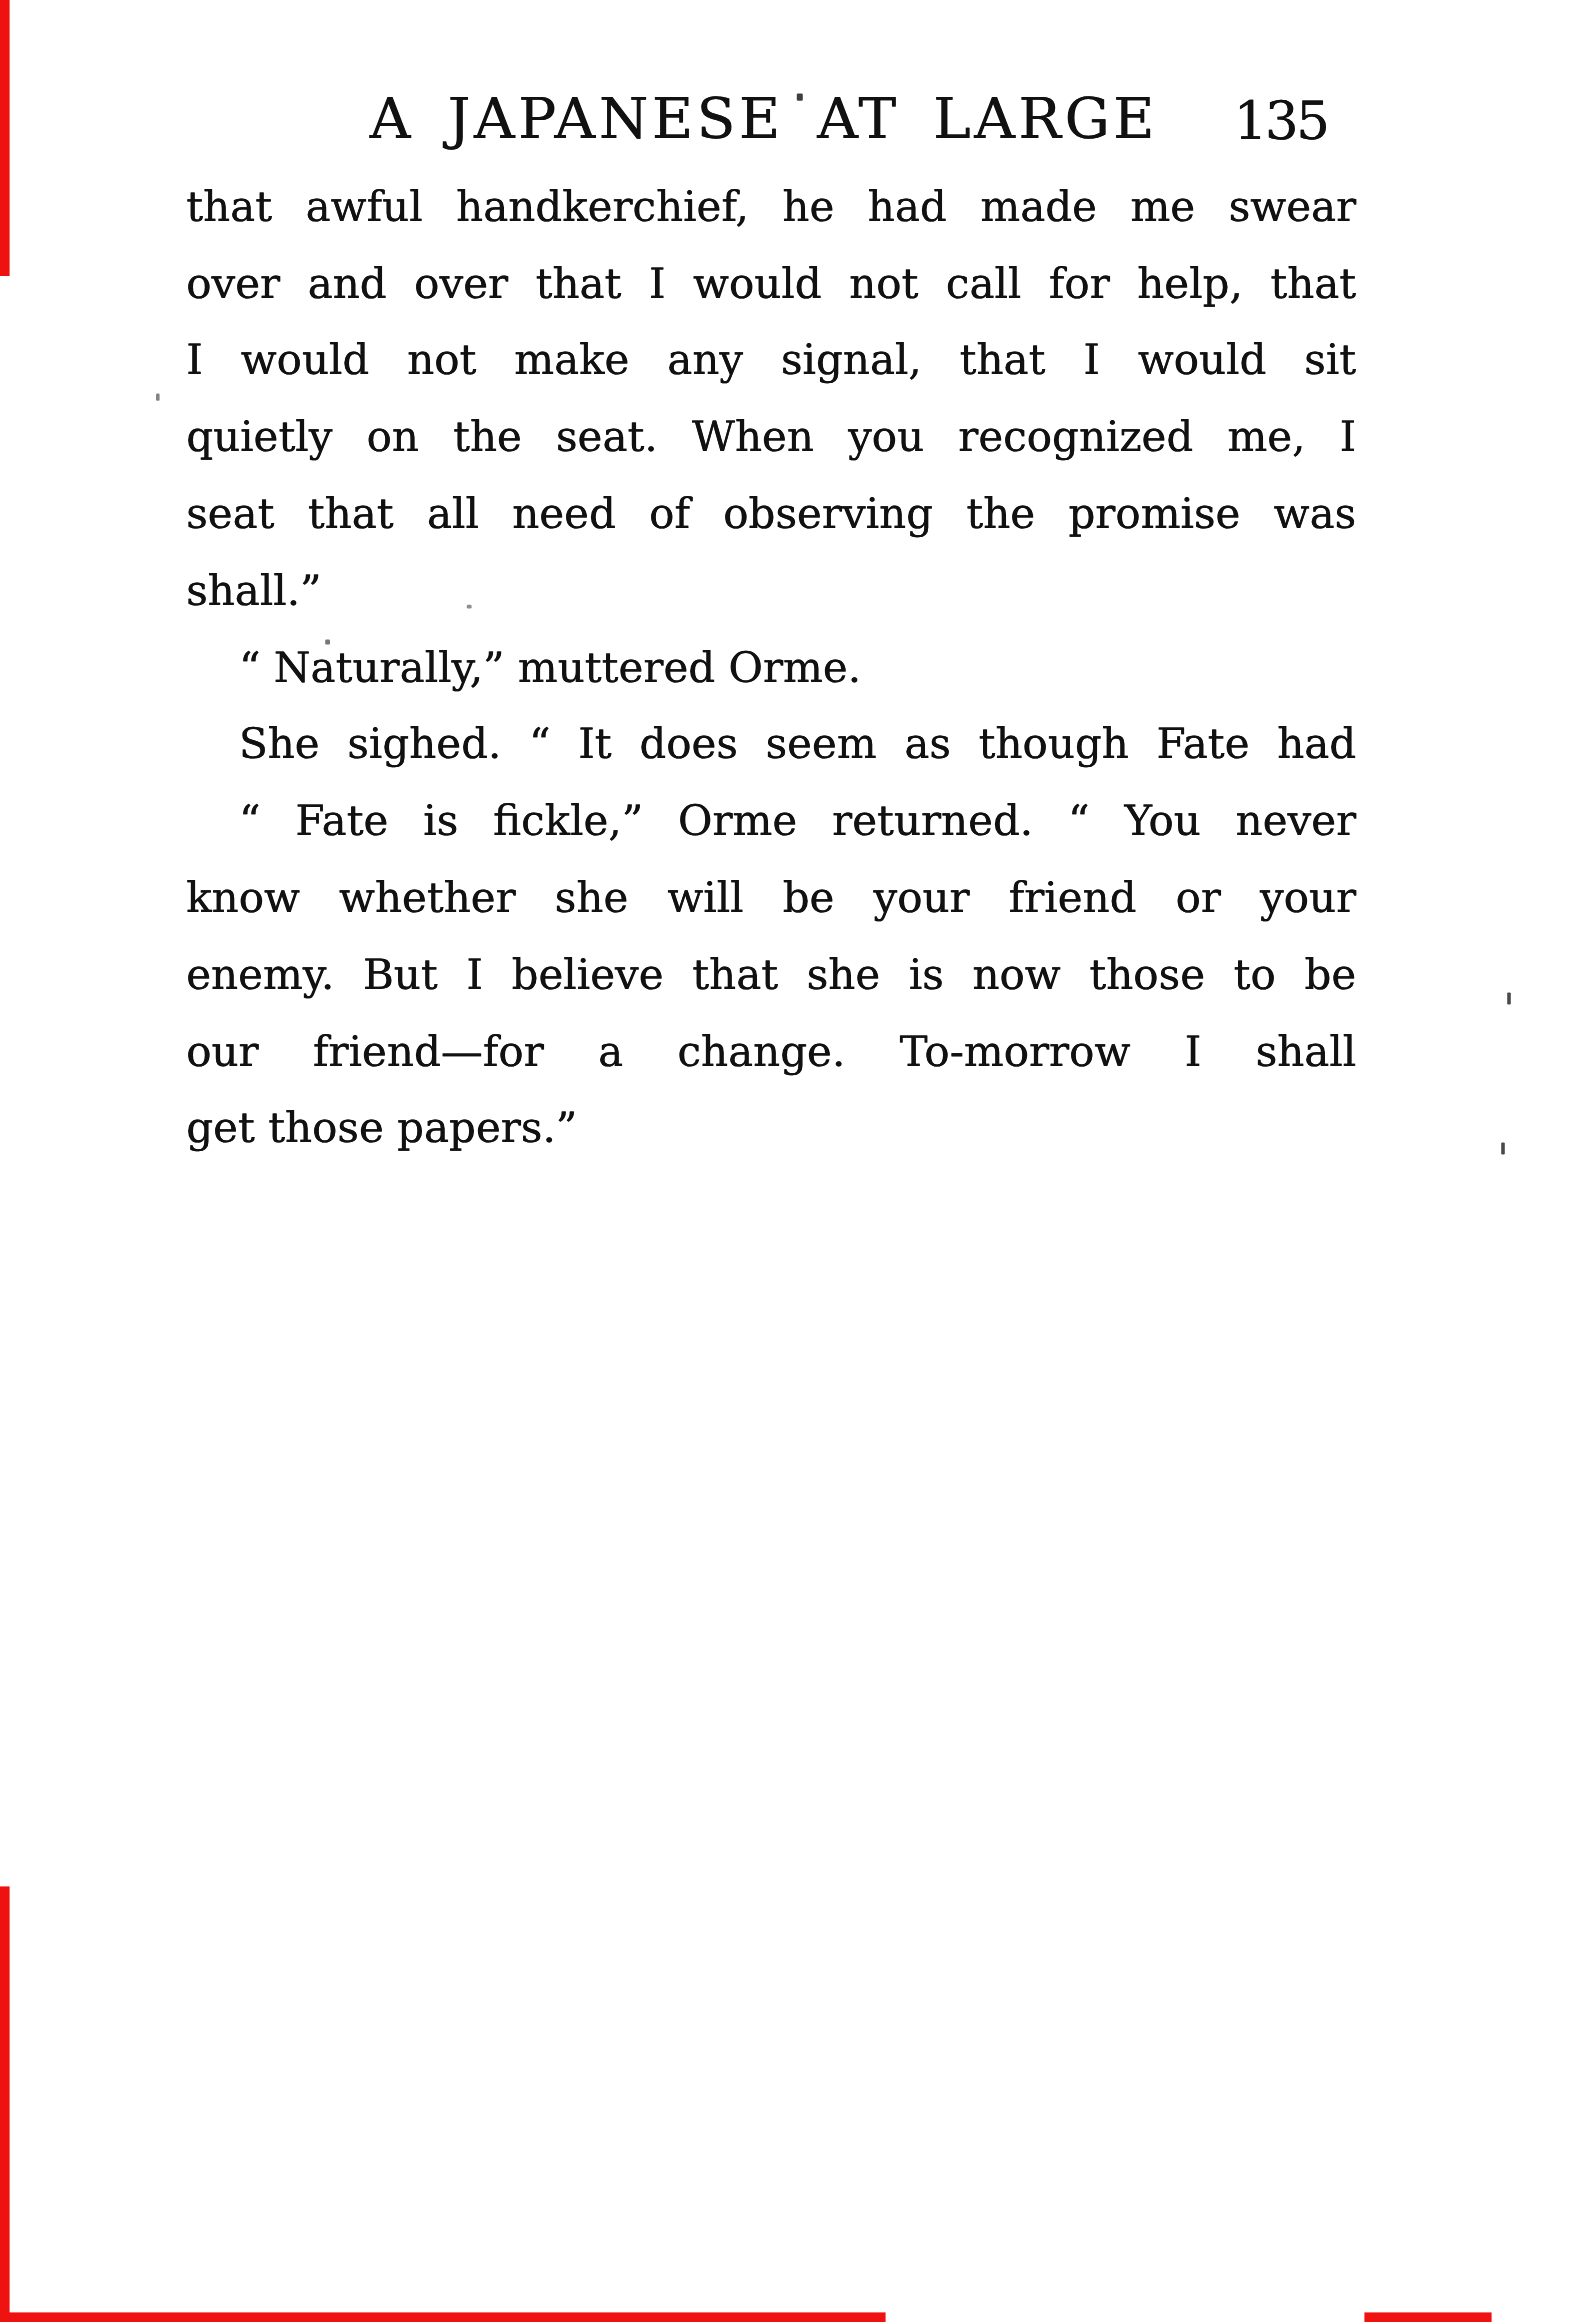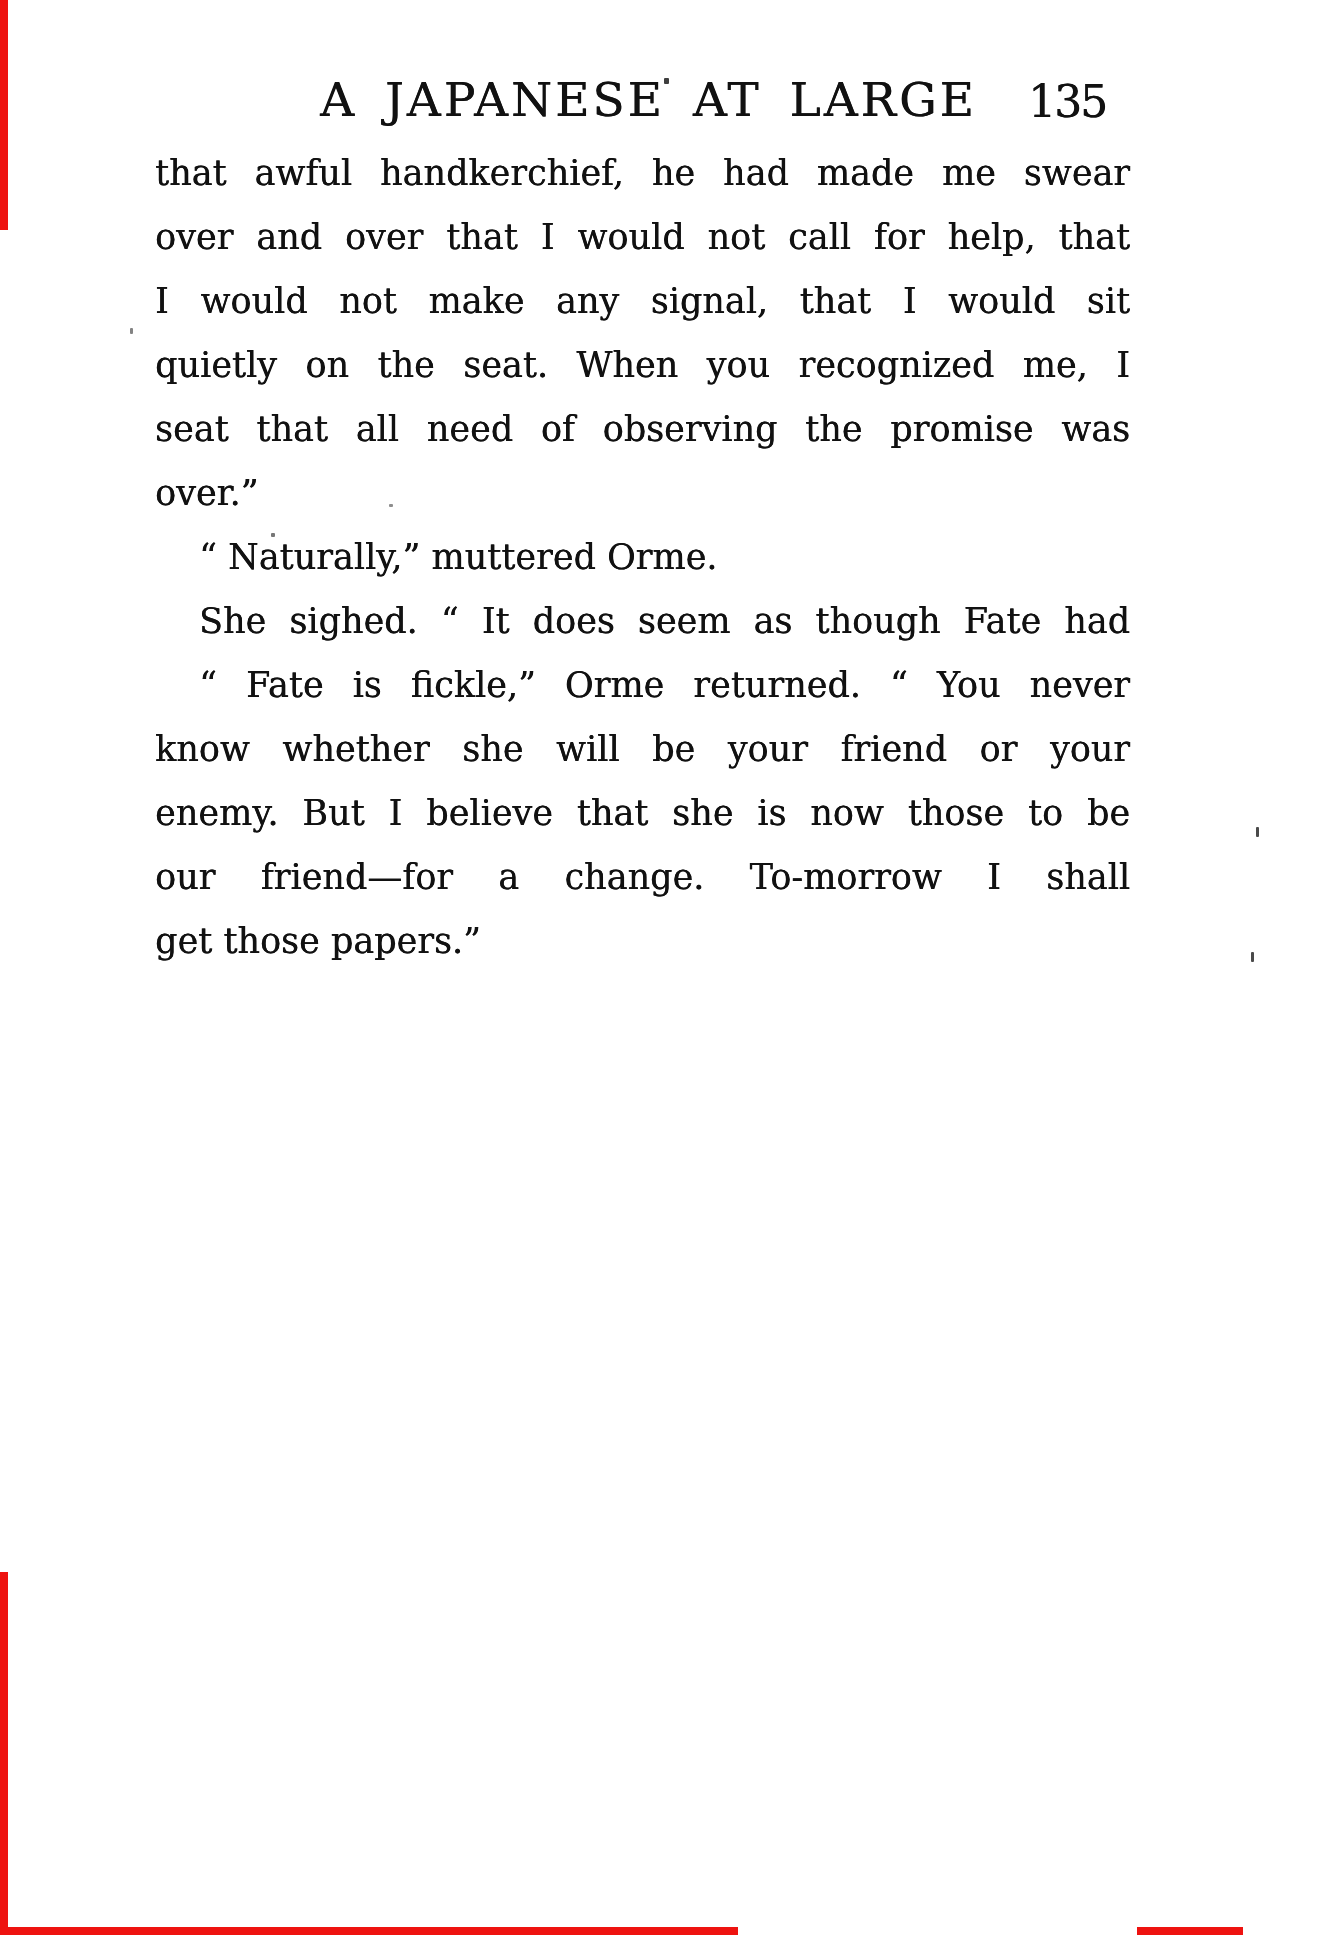--- a/index.html
+++ b/index.html
@@ -9,21 +9,21 @@
     height: 1935px;
     background: var(--paper, #ffffff);
     overflow: hidden;
     font-family: "DejaVu Serif", serif;
     color: var(--ink, #111111);
   }
 
   
   .running-head {
     position: absolute;
-    left: 320px;
+    left: 308px;
     top: 72px;
     font-size: 47px;
     letter-spacing: 3px;
     word-spacing: 10px;
     white-space: nowrap;
     text-shadow: 0.4px 0 0 currentColor;
   }
   .folio {
     position: absolute;
     left: 1028px;
@@ -85,21 +85,21 @@
 
   <div class="running-head">A JAPANESE AT LARGE</div>
   <div class="folio">135</div>
 
   <div class="body-text">
     <div class="line">that awful handkerchief, he had made me swear</div>
     <div class="line">over and over that I would not call for help, that</div>
     <div class="line">I would not make any signal, that I would sit</div>
     <div class="line">quietly on the seat.  When you recognized me, I</div>
     <div class="line">seat that all need of observing the promise was</div>
-    <div class="line nj">over.”</div>
+    <div class="line nj">shall.”</div>
     <div class="line nj ind">“ Naturally,” muttered Orme.</div>
     <div class="line ind">She sighed.  “ It does seem as though Fate had</div>
     <div class="line ind">“ Fate is fickle,” Orme returned.  “ You never</div>
     <div class="line">know whether she will be your friend or your</div>
     <div class="line">enemy.  But I believe that she is now those to be</div>
     <div class="line">our friend—for a change.  To-morrow I shall</div>
     <div class="line nj">get those papers.”</div>
   </div>
 
   <div class="speck s1"></div>

